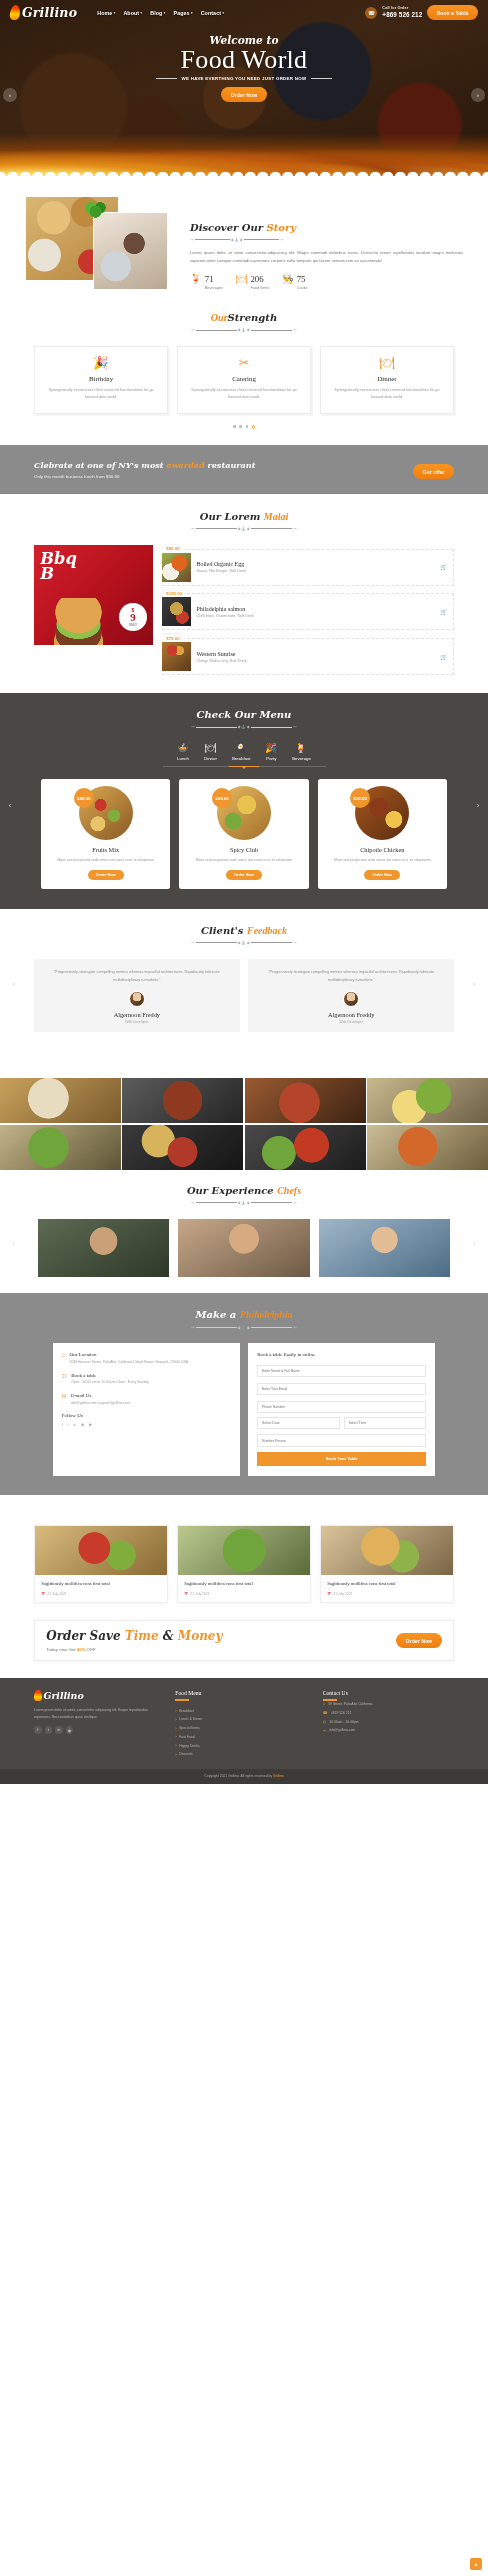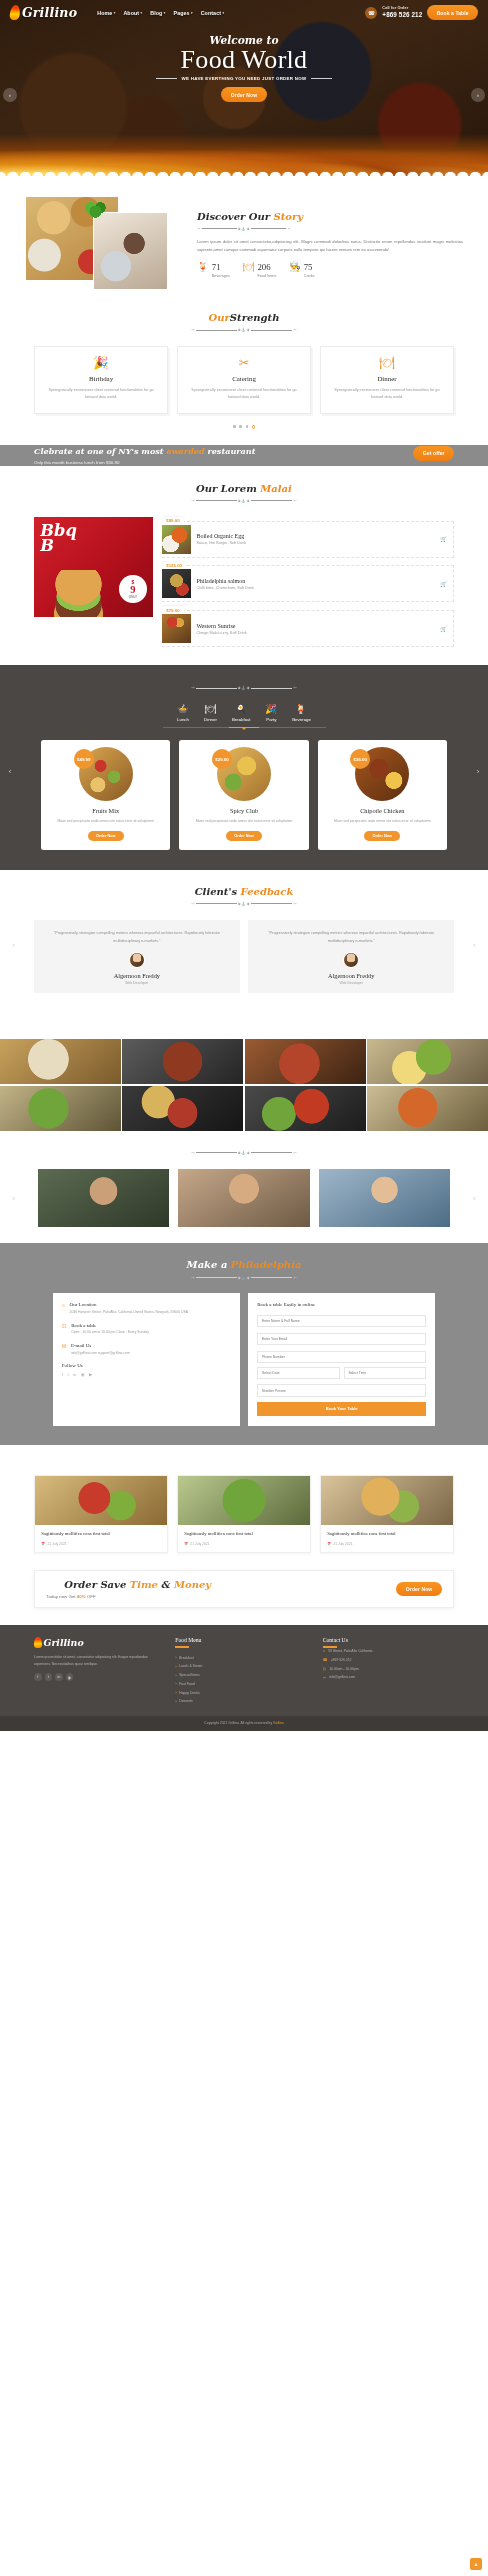--- a/index.html
+++ b/index.html
@@ -105,34 +105,34 @@
     background-image: radial-gradient(circle at 6.3px 7.5px, #fff 5.6px, transparent 6px);
     background-size: 12.5px 12.5px; background-repeat: repeat-x; background-position: 0 0;
   }
   .scallop::after {
     content: ""; position: absolute; left: 0; right: 0; bottom: 0; height: 2.5px; background: #fff;
   }
 
   
   .sec-head { text-align: center; }
   .sec-title { font-size: 10px; color: #2b2b2b; }
-  .sec-title .accent { color: #f08a1d; }
+  .sec-title .accent { color: #f08a1d; font-family: Liberation Serif, serif; }
   .sec-title.light { color: #fff; }
   .divider {
     display: flex; align-items: center; justify-content: center;
     gap: 1.3px; margin: 4.4px auto 0 auto; width: 106px;
   }
   .divider .line { height: 0.6px; background: #9a9a9a; flex: 1; }
   .divider .dot { font-size: 3.8px; color: #8a8a8a; letter-spacing: 0.6px; }
   .divider .cap { font-size: 4.4px; color: #8a8a8a; }
   .divider.light .line { background: #cfcfcf; }
   .divider.light .dot, .divider.light .cap { color: #ddd; }
 
   
-  .story { padding: 17.5px 25px 15px 25px; display: flex; gap: 19px; align-items: center; }
+  .story { padding: 17.5px 25px 15px 25px; display: flex; gap: 12px; align-items: flex-end; }
   .story-imgs { position: relative; width: 153px; height: 94px; flex: none; }
   .ph {
     position: absolute; background-size: cover; background-position: center;
     border: 1.9px solid #fff;
   }
   .ph1 {
     left: 0; top: 0; width: 94px; height: 85px;
     background:
       radial-gradient(circle at 30% 25%, #e8c07a 0 18%, transparent 19%),
       radial-gradient(circle at 65% 18%, #c08a3e 0 16%, transparent 17%),
@@ -176,22 +176,22 @@
   }
   .card3-ico { font-size: 12.5px; color: #f0962d; line-height: 1; }
   .card3-title { font-size: 6.9px; color: #2b2b2b; margin-top: 5.6px; font-family: "Liberation Serif", serif; }
   .card3-p { font-size: 3.8px; line-height: 2; color: #999; margin-top: 4.4px; }
   .dots { display: flex; gap: 3.8px; justify-content: center; margin-top: 11.3px; }
   .dots i { width: 2.5px; height: 2.5px; border-radius: 50%; background: #bbb; display: block; }
   .dots i.on { background: none; border: 0.6px solid #f0962d; width: 3.1px; height: 3.1px; }
 
   
   .promo {
-    background: #8b8b8b; padding: 1px 34px;
-    display: flex; align-items: flex-start; justify-content: space-between;
+    background: #8b8b8b; padding: 15px 34px;
+    display: flex; align-items: flex-end; justify-content: space-between;
   }
   .promo-h { color: #fff; font-size: 8.1px; }
   .promo-h .accent { color: #f0962d; }
   .promo-sub { color: #f2f2f2; font-size: 4.4px; margin-top: 4.4px; }
 
   
   .offers { padding: 16.3px 0 17.5px 0; }
   .offers-wrap { display: flex; gap: 8.8px; padding: 0 34px; margin-top: 13.8px; }
   .bigbanner {
     width: 119px; flex: none; height: 100px; position: relative; overflow: hidden;
@@ -377,21 +377,21 @@
   .news-body { padding: 5.6px 6.3px 6.9px 6.3px; }
   .news-title { font-size: 4.7px; color: #2b2b2b; line-height: 1.6; font-family: "Liberation Serif", serif; }
   .news-meta { font-size: 3.4px; color: #a8a8a8; margin-top: 3.8px; display: flex; align-items: center; gap: 1.9px; }
 
   
   .orderstrip { padding: 0 34px 16.3px 34px; }
   .orderbox {
     background: #fff; border: 0.6px solid #eee; box-shadow: 0 1.3px 3.8px rgba(0,0,0,.06);
     padding: 8.8px 11.3px; display: flex; align-items: center; justify-content: space-between;
   }
-  .os-h { font-size: 10px; color: #2b2b2b; margin-left: 18px; }
+  .os-h { font-size: 12px; color: #2b2b2b; }
   .os-h .accent { color: #f0962d; }
   .os-sub { font-size: 4.4px; color: #777; margin-top: 3.1px; }
   .os-sub .accent { color: #f0962d; font-weight: 700; }
 
   
   .footer { background: #4a4745; padding: 12.5px 34px 10px 34px; display: flex; gap: 16.3px; }
   .f-col1 { width: 125px; }
   .f-logo { display: flex; align-items: center; gap: 1.9px; }
   .f-logo-text { color: #fff; font-size: 9.4px; font-family: "DejaVu Serif", serif; font-style: italic; font-weight: 700; }
   .f-logo-flame { width: 7.5px; height: 11.3px; background: linear-gradient(to top,#ff8c00,#ffd000 40%,#ff3c00 80%); border-radius: 50% 50% 45% 45% / 65% 65% 35% 35%; }
@@ -635,20 +635,21 @@
         </div>
       </div>
     </div>
   </div>
 </section>
 
 <section class="menu">
   <span class="sidearrow l">‹</span>
   <span class="sidearrow r">›</span>
   <div class="sec-head">
+    <div class="sec-title script light">Check Our Menu</div>
     <div class="divider light">
       <span class="cap">⇾</span>
       <span class="line"></span>
       <span class="dot">◈⚓◈</span>
       <span class="line"></span>
       <span class="cap">⇽</span>
     </div>
   </div>
   <div class="menu-tabs">
     <div class="mtab">
@@ -747,20 +748,23 @@
     <div class="gal-cell g6"></div>
     <div class="gal-cell g7"></div>
     <div class="gal-cell g8"></div>
   </div>
 </section>
 
 <section class="chefs">
   <span class="chef-arrow l">‹</span>
   <span class="chef-arrow r">›</span>
   <div class="sec-head">
+    <div class="sec-title script">
+      <span>Our Experience </span><span class="accent">Chefs</span>
+    </div>
     <div class="divider">
       <span class="cap">⇾</span>
       <span class="line"></span>
       <span class="dot">◈⚓◈</span>
       <span class="line"></span>
       <span class="cap">⇽</span>
     </div>
   </div>
   <div class="chef-row">
     <div class="chef c1"></div>

